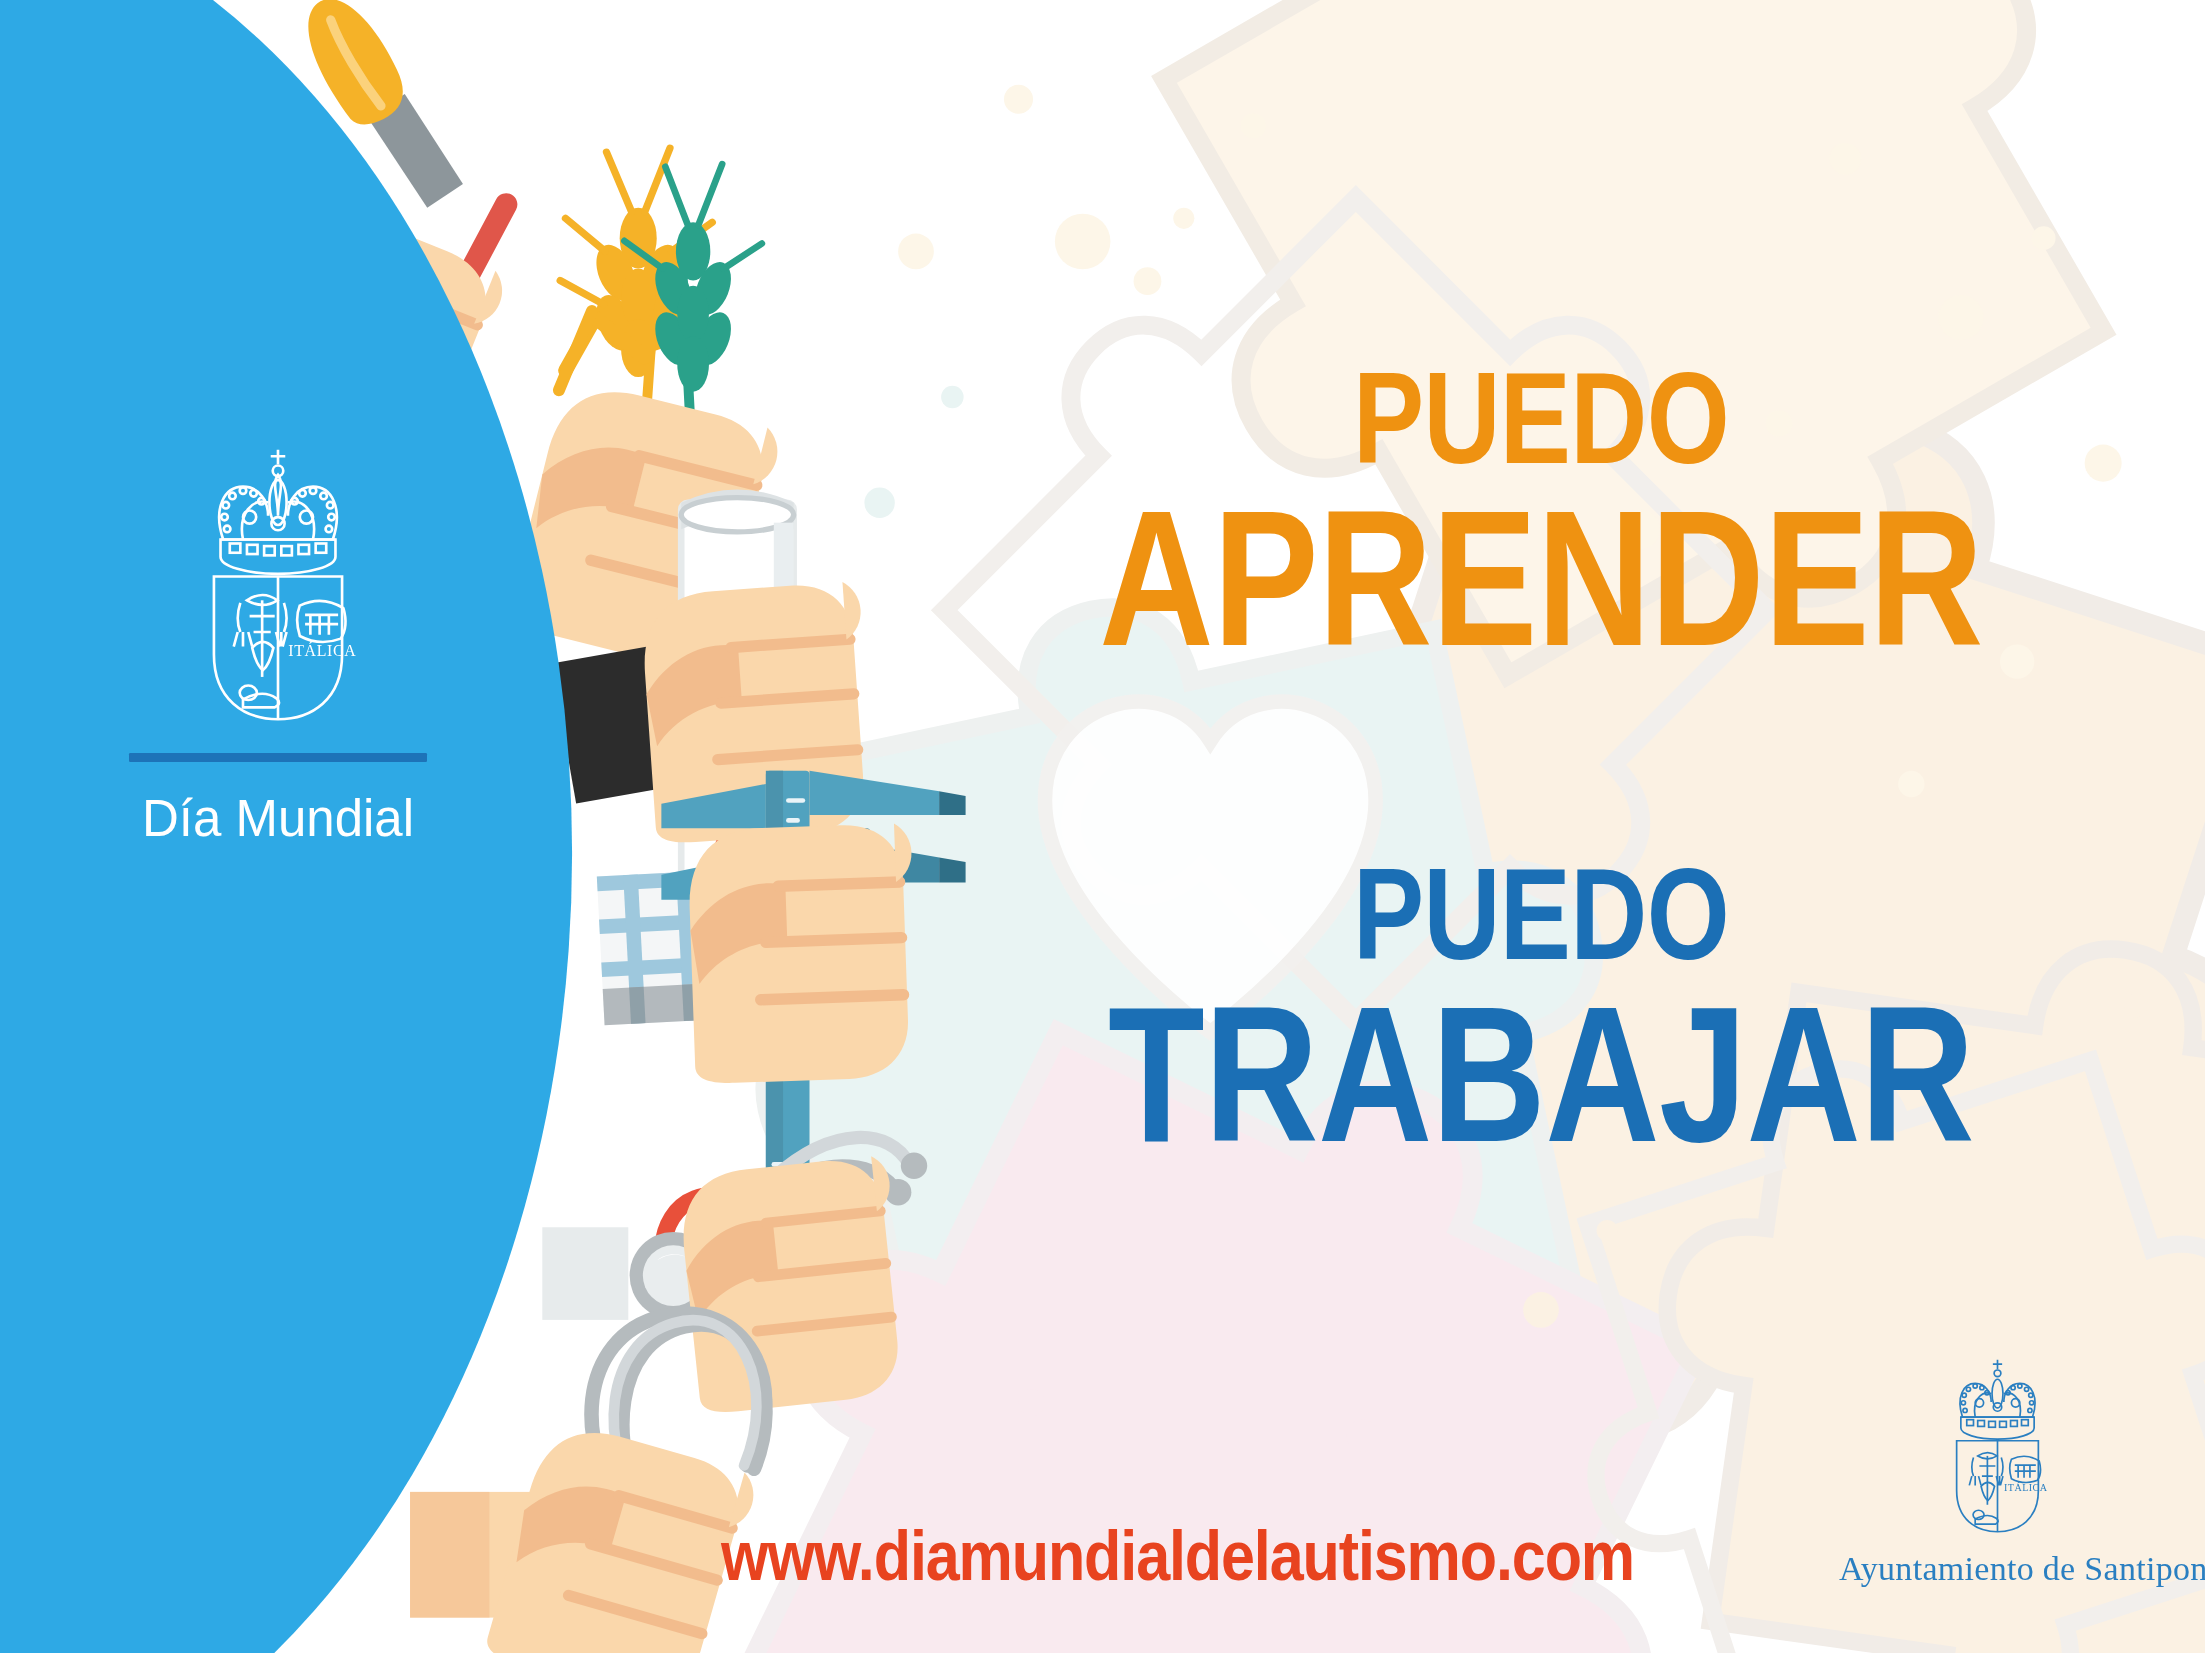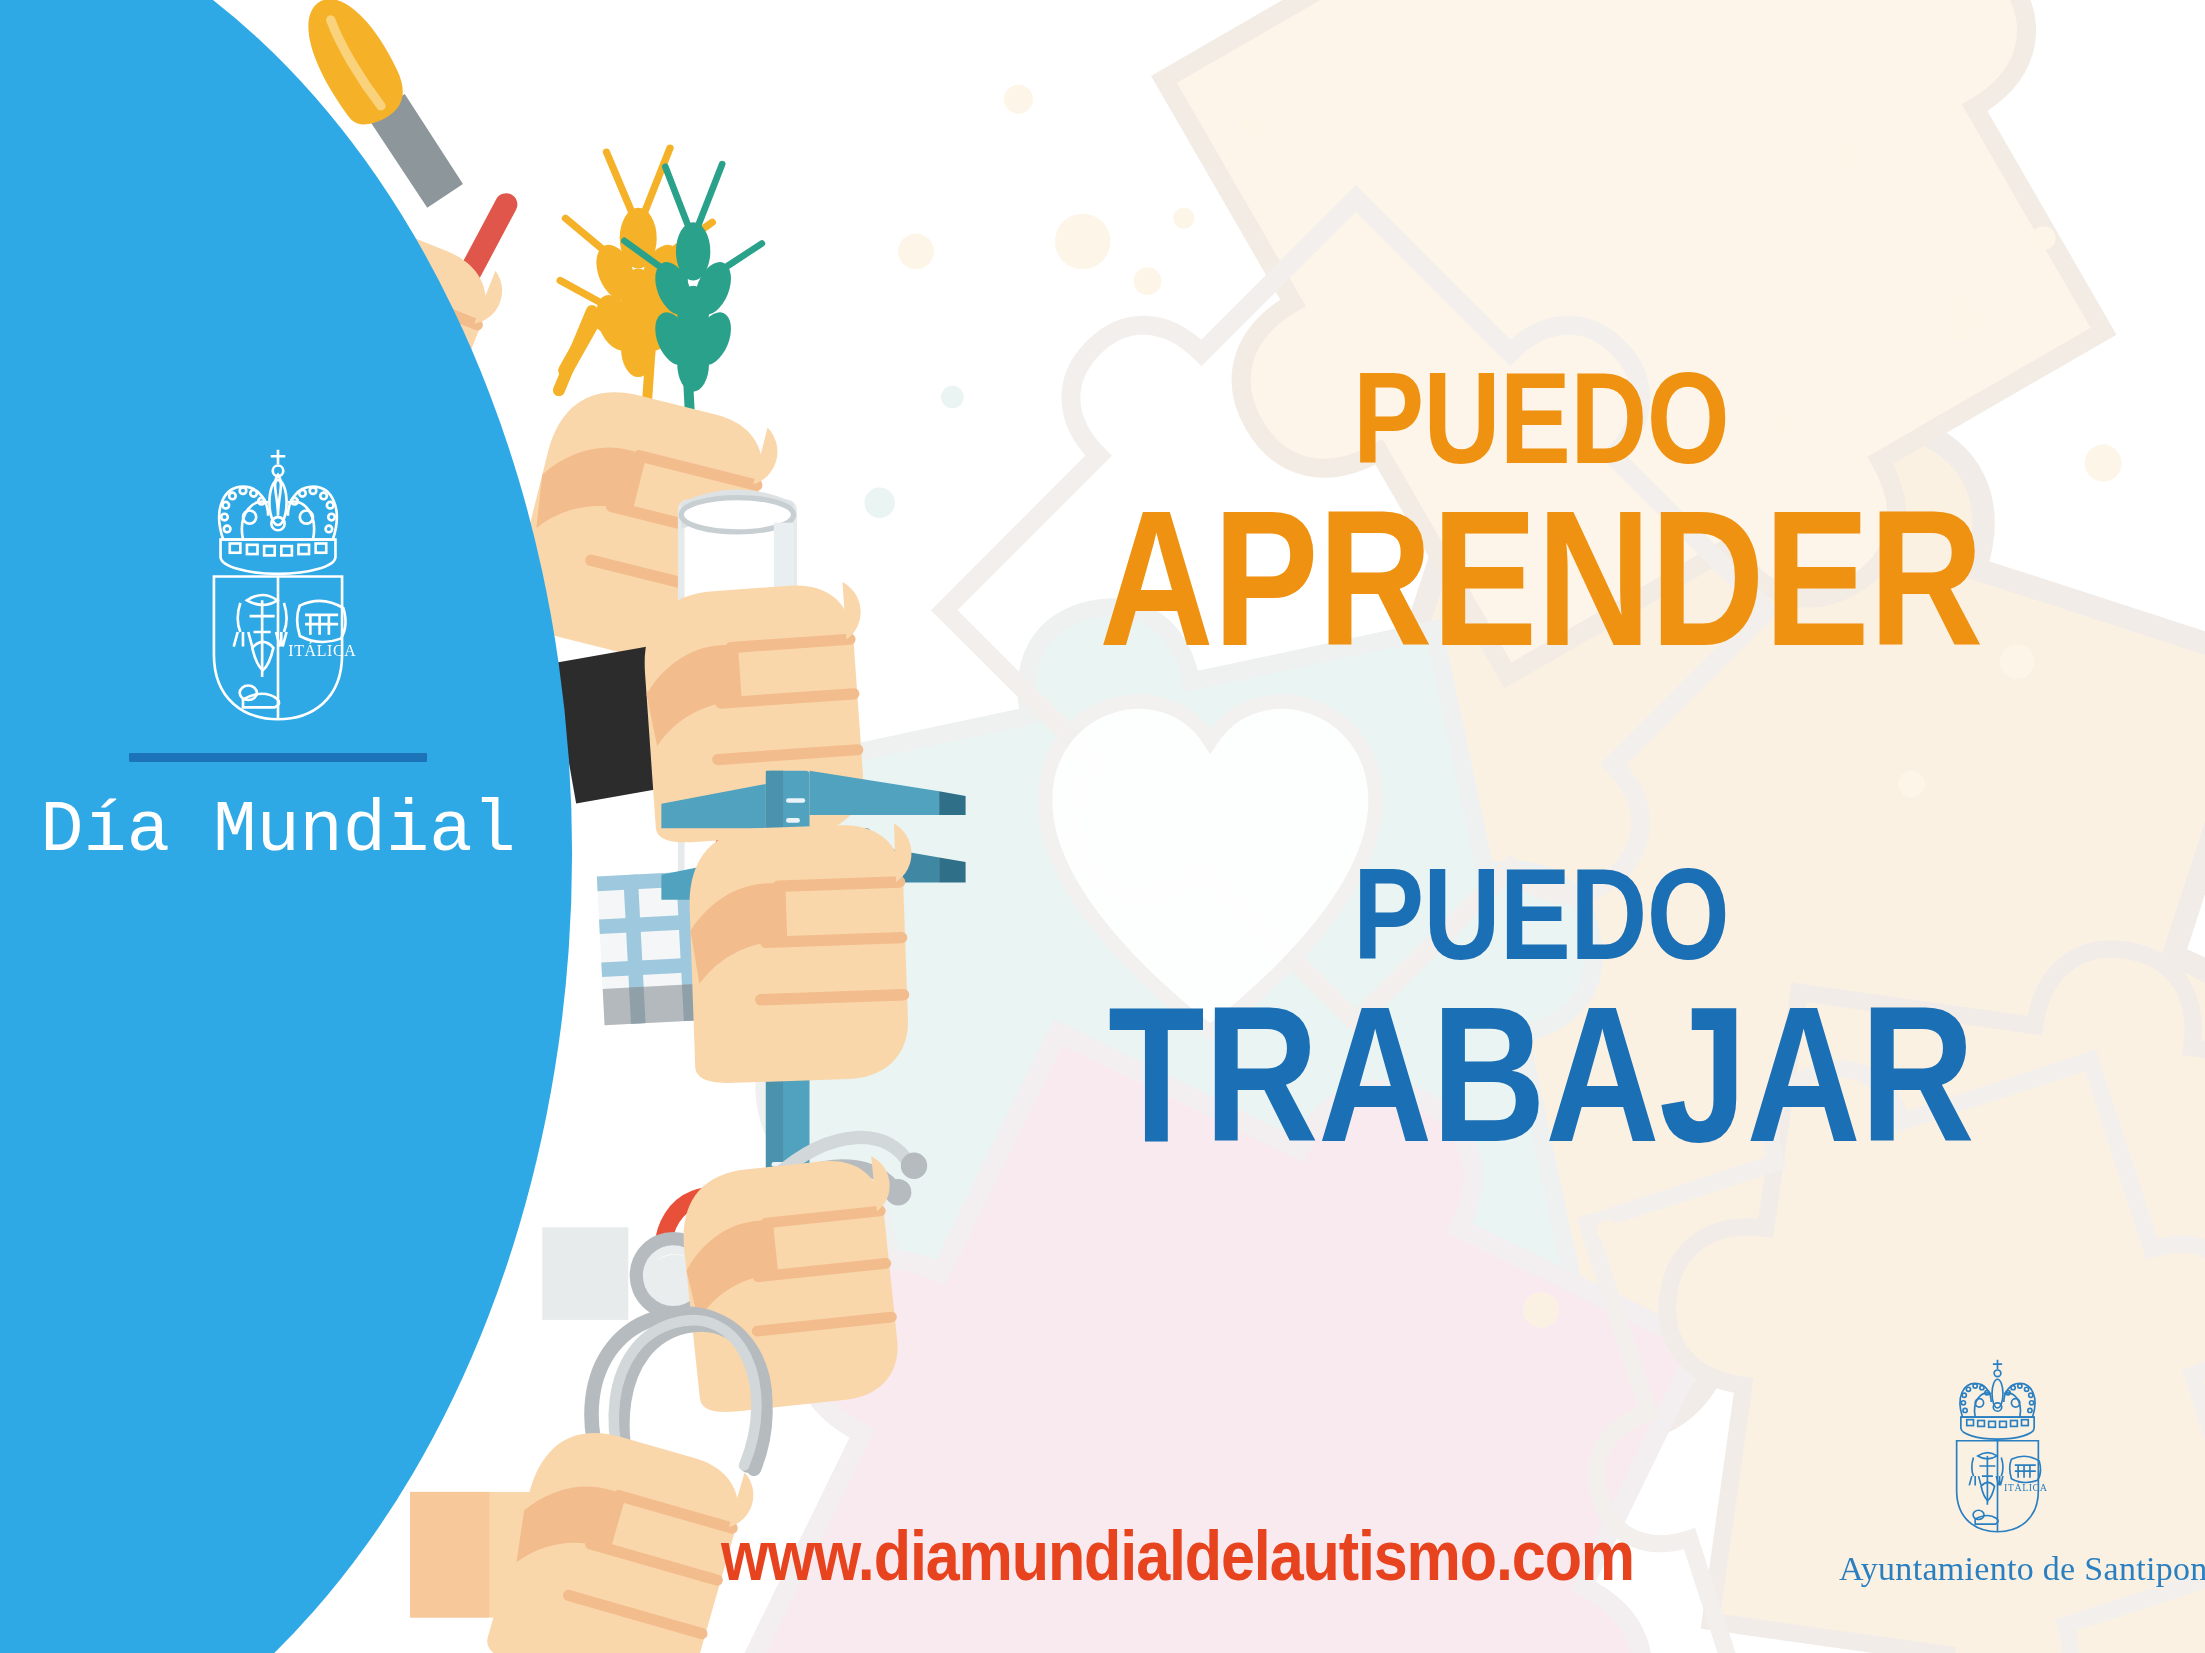--- a/index.html
+++ b/index.html
@@ -74,22 +74,22 @@
     margin-top:32px;
     white-space:nowrap;
   }
   #date-rule{
     width:298px;height:9.3px;
     background:#1d73b8;
     margin:18.5px auto 0 auto;
     border-radius:1.3px;
   }
   .sub-line{
-    font-family:Liberation Mono, monospace;
-    font-size:72px;
+    font-family:Liberation Sans, sans-serif;
+    font-size:51px;
     line-height:1.22;
     margin-top:0;
     white-space:nowrap;
   }
   #sub-line-1{margin-top:26.5px;}
 
   
   #town-logo{
     position:absolute;
     left:1839px; top:1343px;

